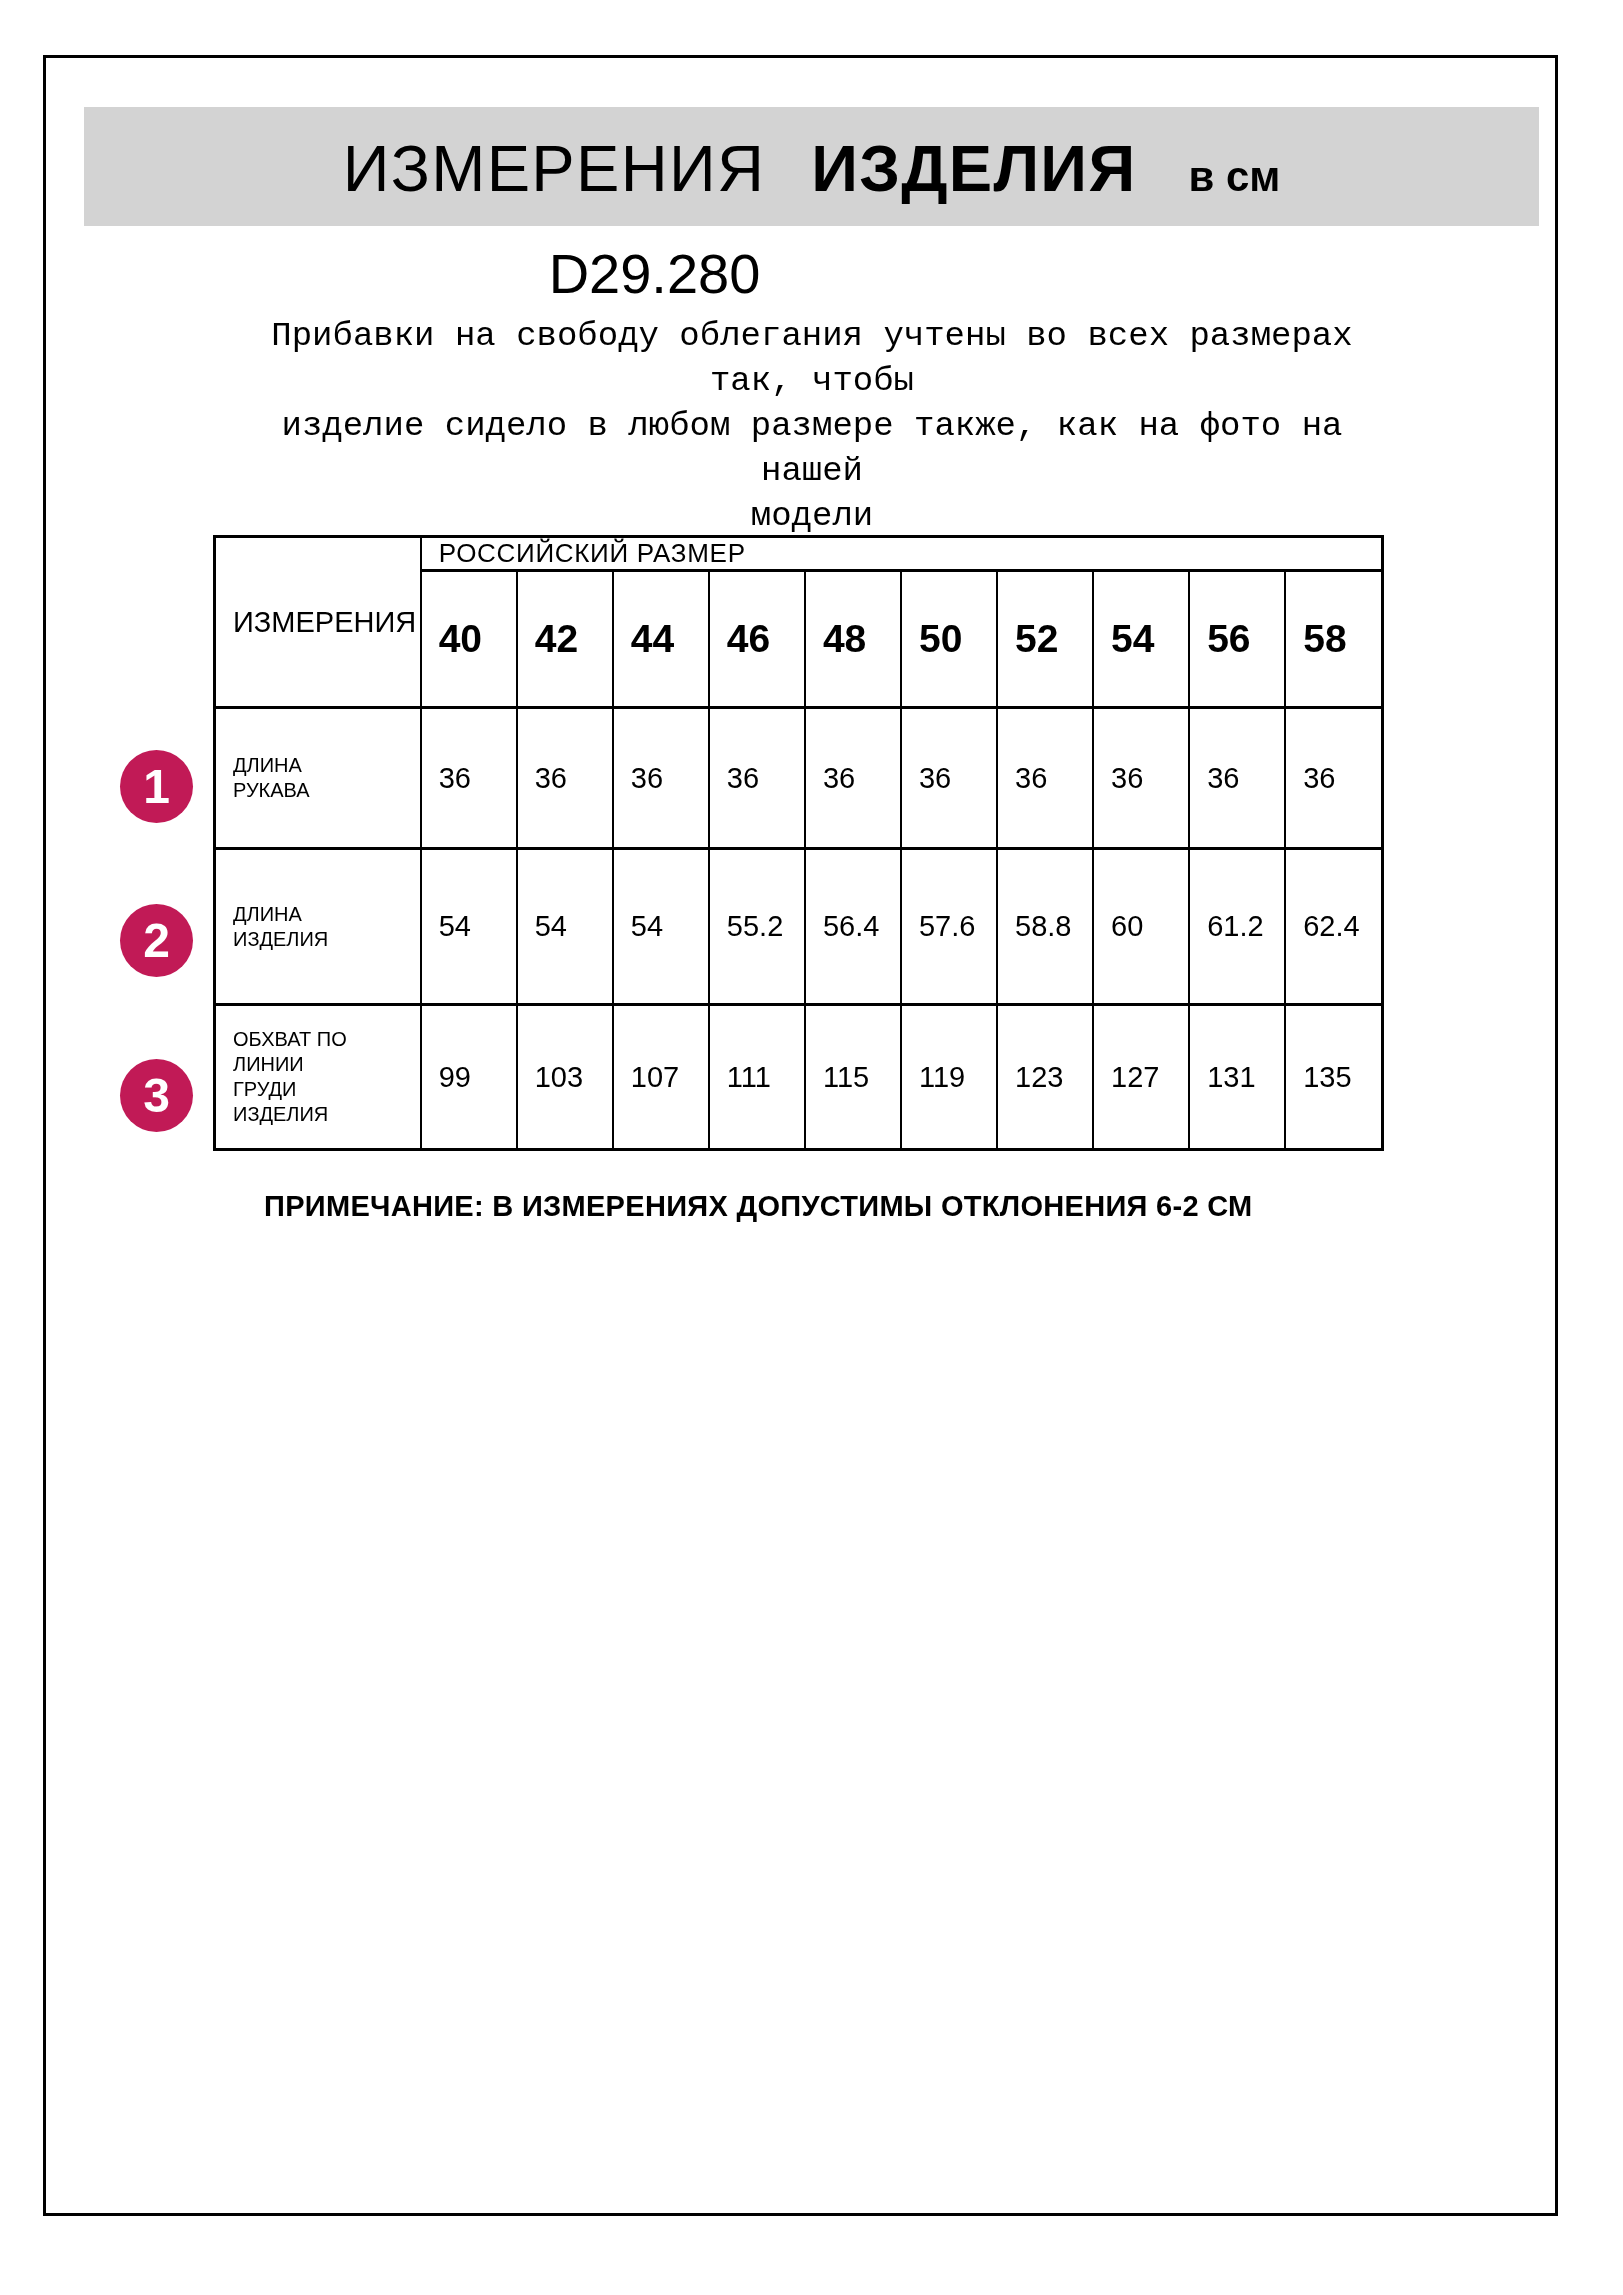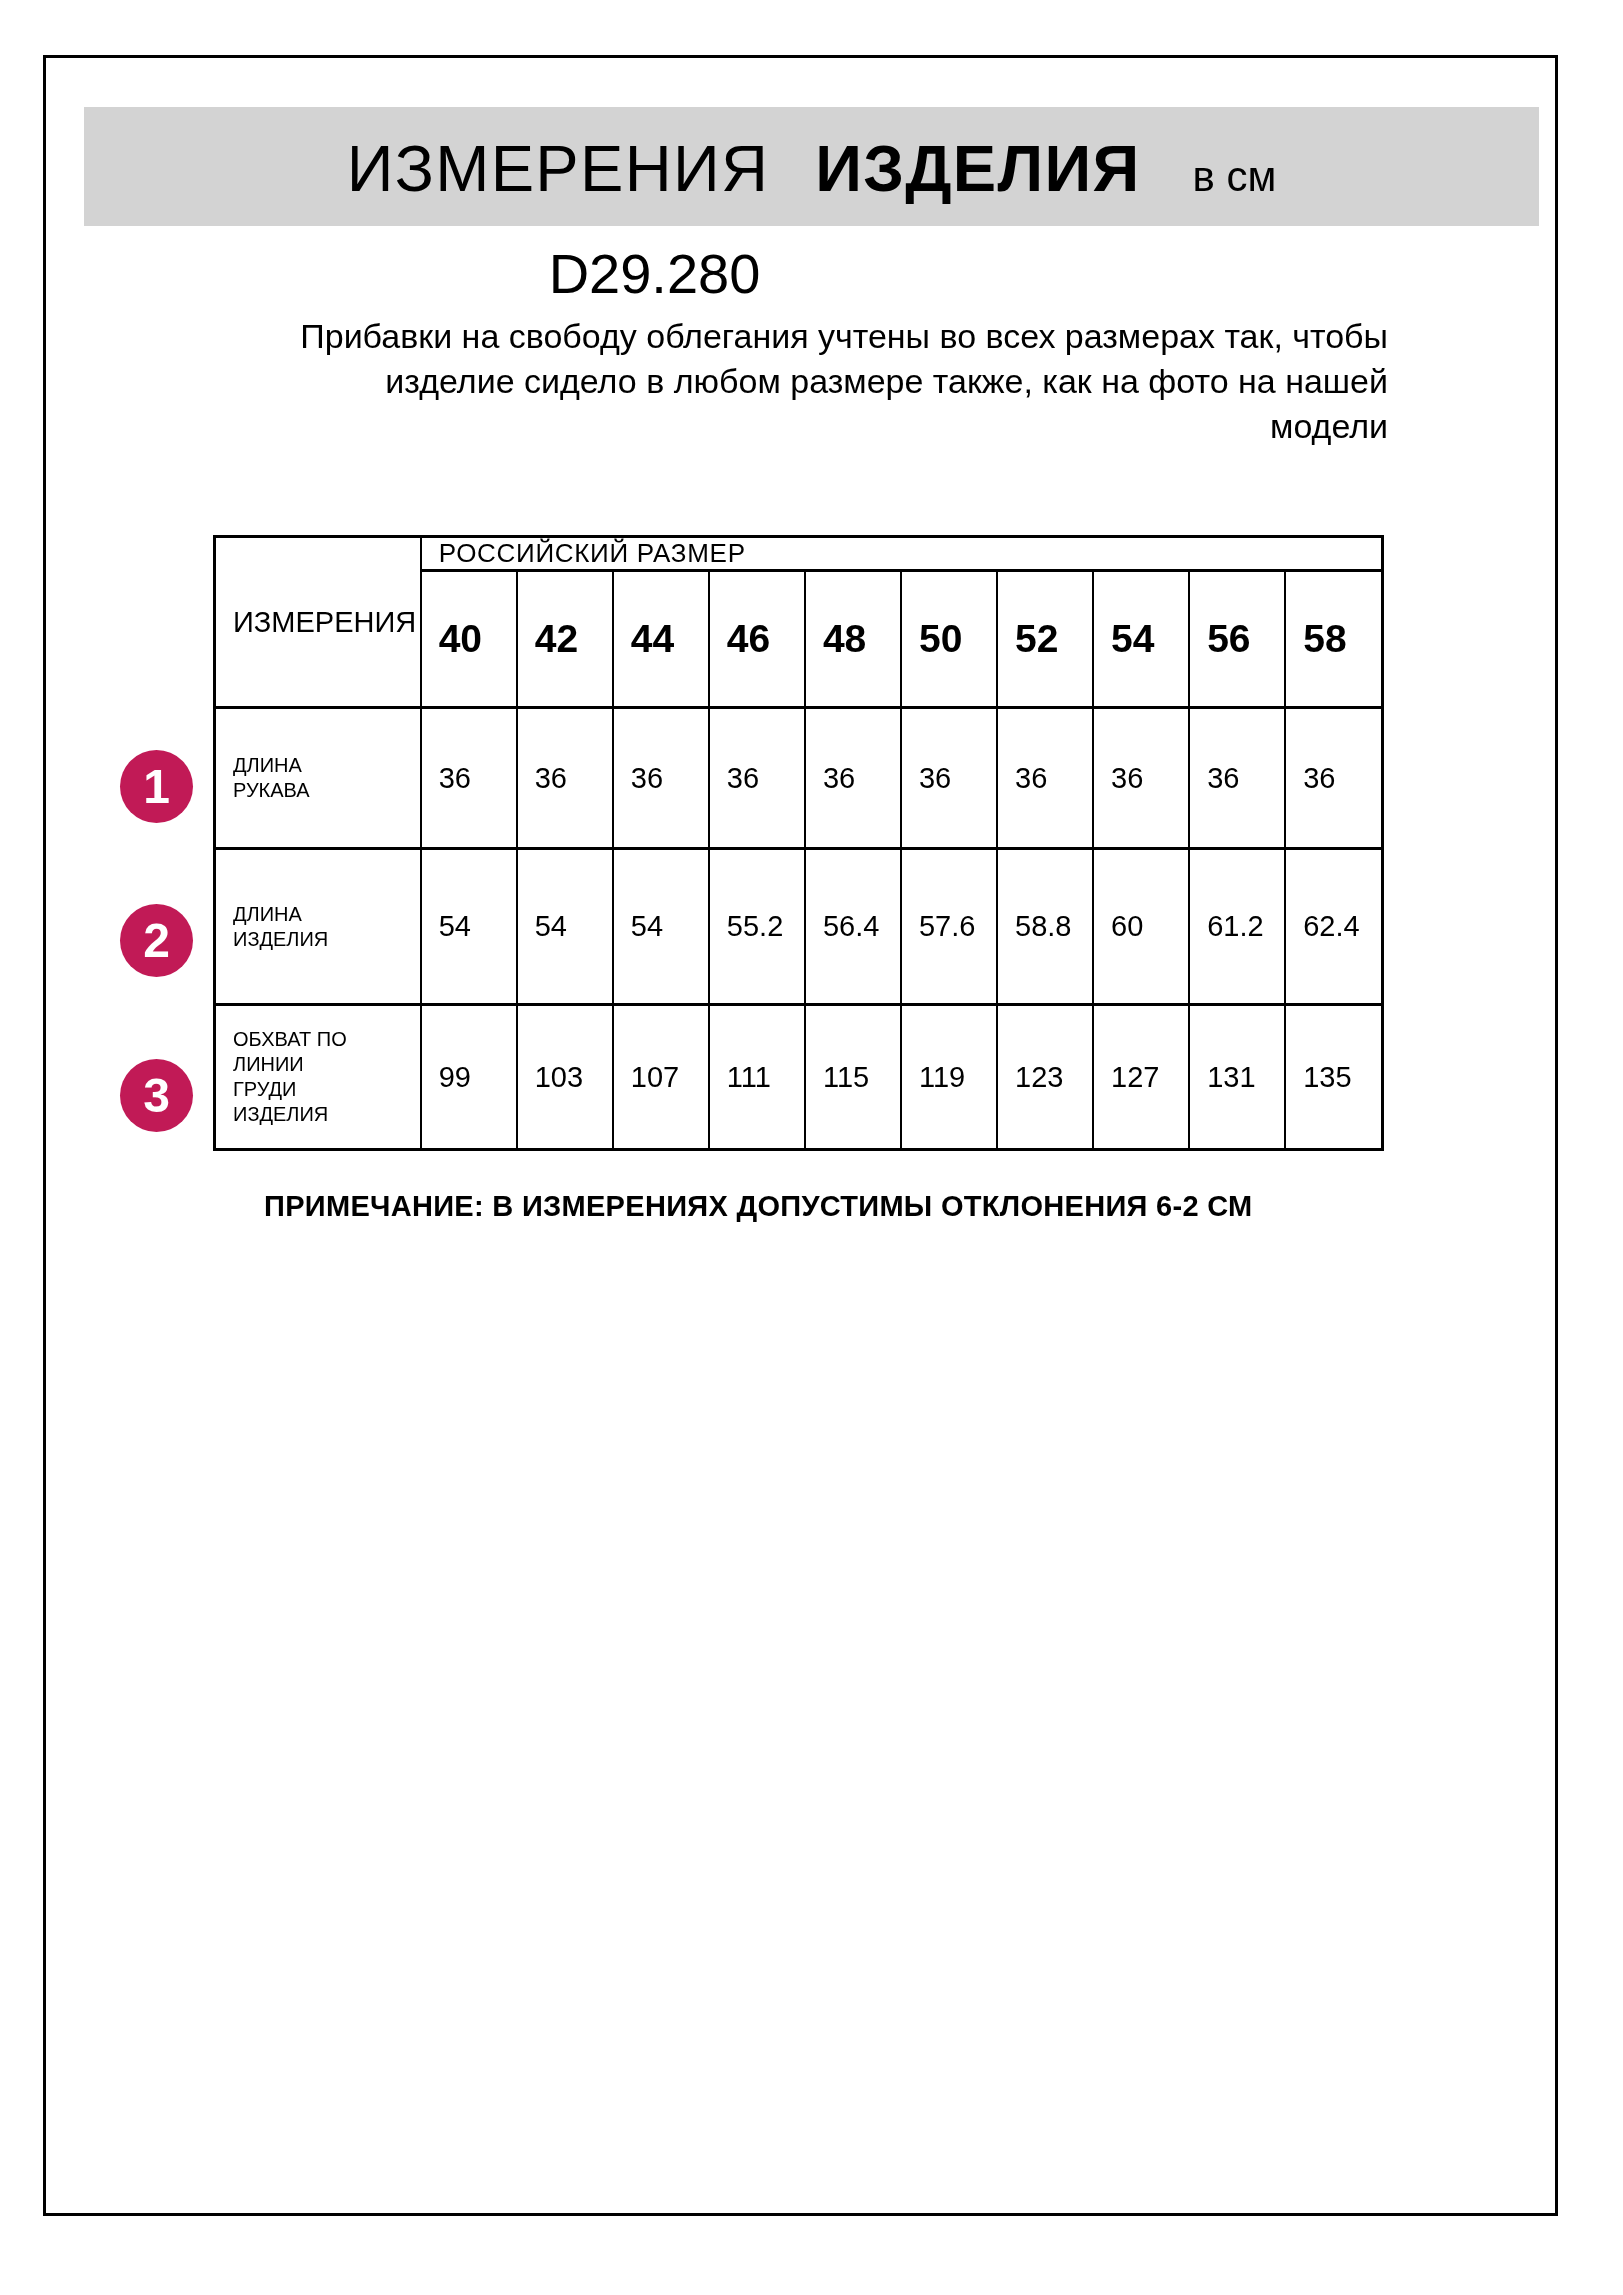--- a/index.html
+++ b/index.html
@@ -23,29 +23,30 @@
   }
   .banner{
     position:absolute;left:84px;top:107px;
     width:1455px;height:119px;
     background:var(--banner-bg,#d3d3d3);
     display:flex;align-items:baseline;justify-content:center;
     padding-top:23.6px;
   }
   .banner .t-reg{font-size:65px;font-weight:400;letter-spacing:1.3px;}
   .banner .t-bold{font-size:65px;font-weight:700;letter-spacing:1.3px;margin-left:46px;}
-  .banner .t-small{font-size:42px;font-weight:400;margin-left:52px;}
+  .banner .t-small{font-size:42px;font-weight:700;margin-left:52px;}
   .code{
     position:absolute;left:0;top:241px;width:1309px;
     text-align:center;font-size:56px;font-weight:400;
   }
   .desc{
     position:absolute;left:236px;top:314px;width:1152px;
-    text-align:right;font-size:34px;line-height:1.32;
+    text-align:center;font-size:34px;line-height:1.32;
     white-space:pre-line;
+    font-family:Liberation Mono, monospace;
   }
   .size-table{
     position:absolute;left:213px;top:535px;
     border-collapse:collapse;table-layout:fixed;
     width:1171px;
     border:3.9px solid #000;
   }
   .size-table td{
     border:2px solid #000;
     border-top-width:3.3px;border-bottom-width:3.3px;

